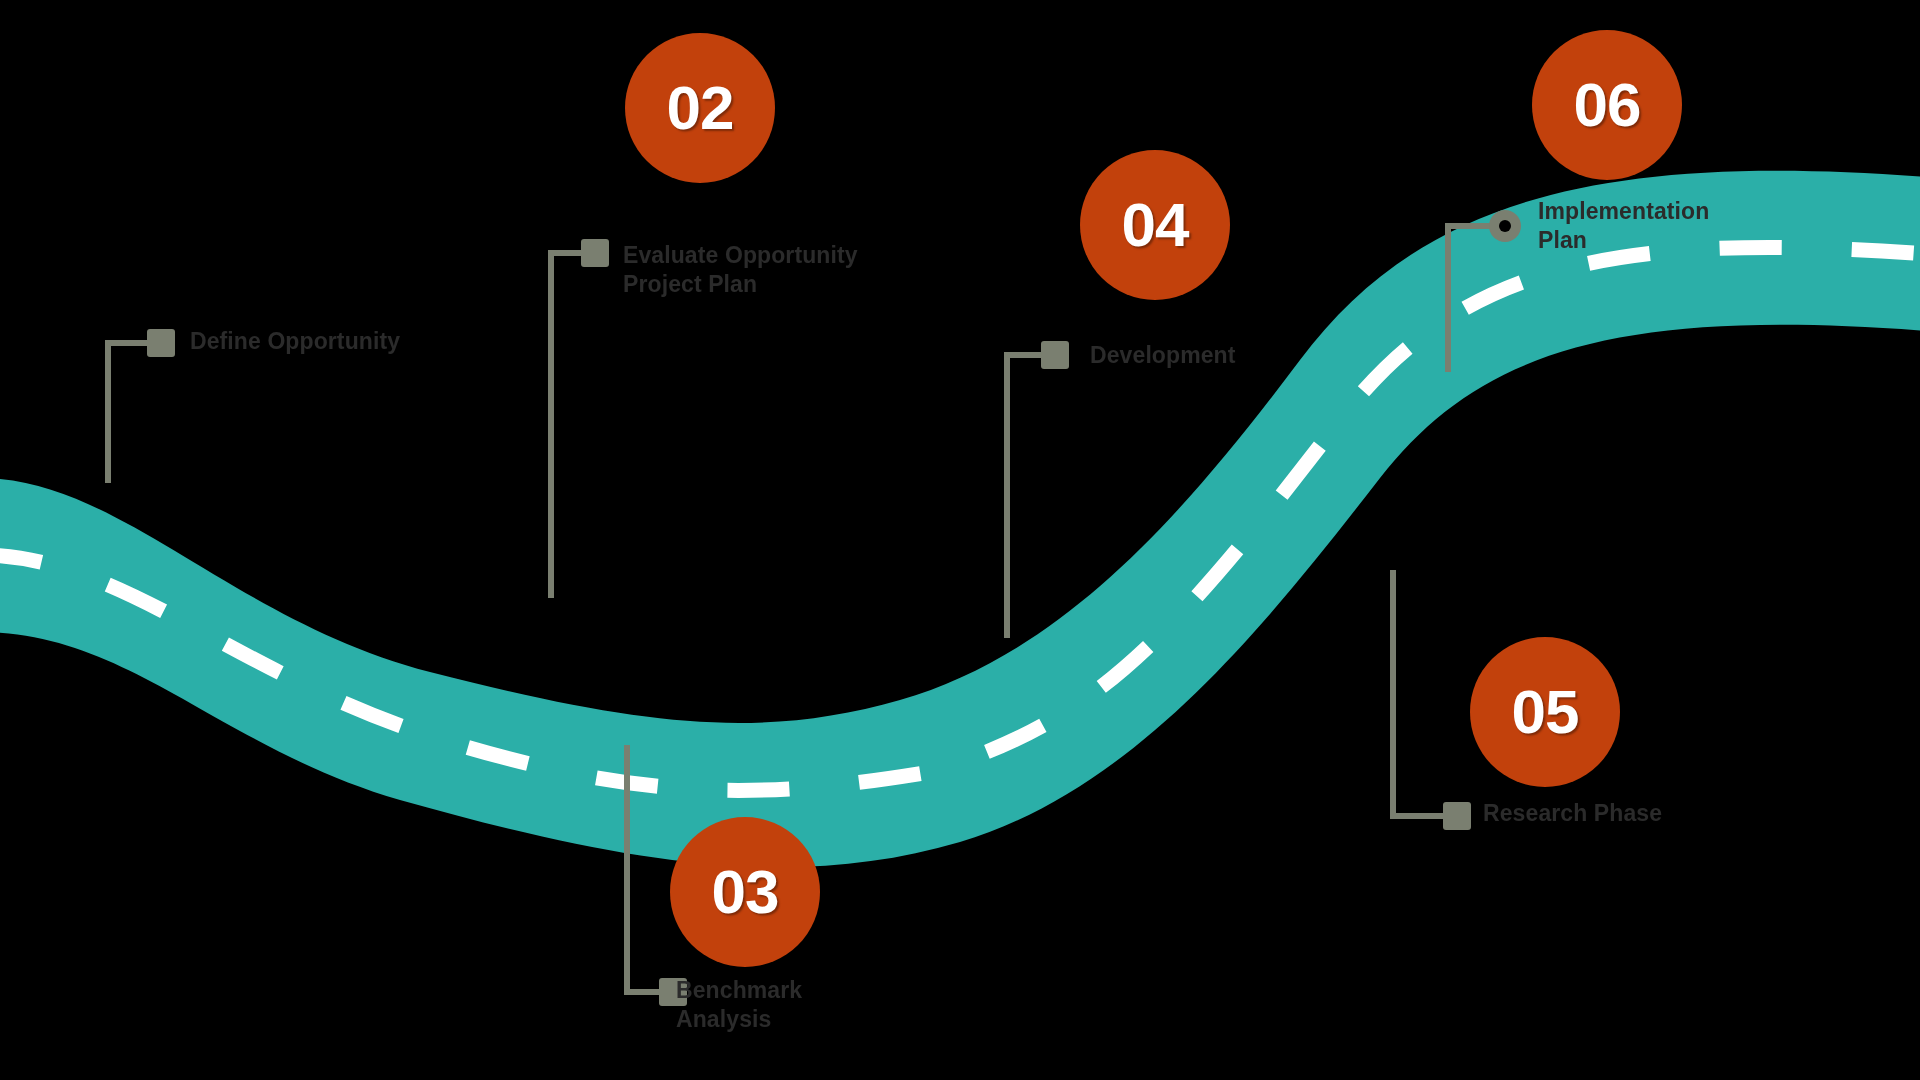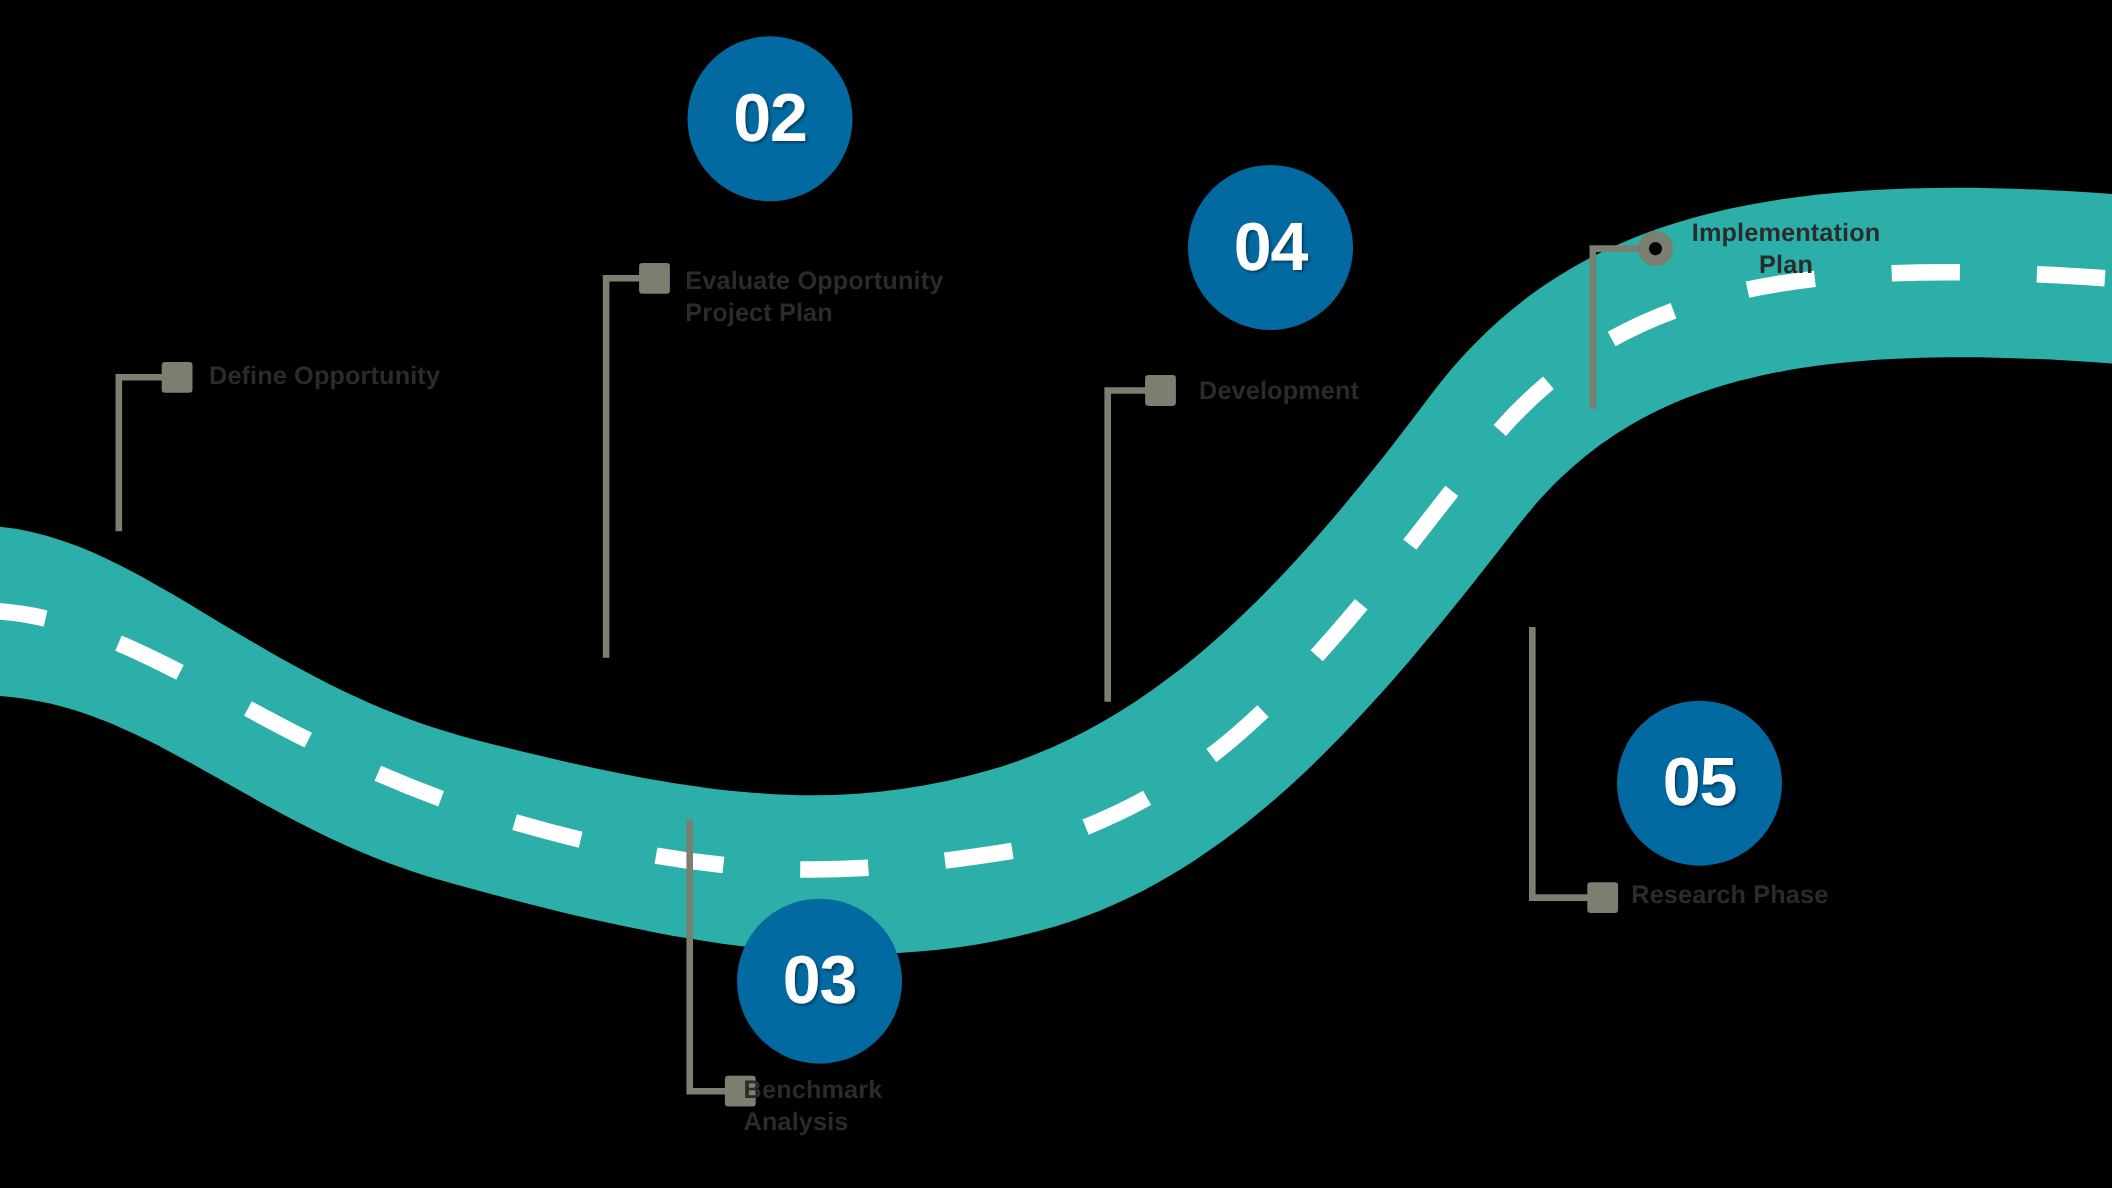--- a/index.html
+++ b/index.html
@@ -23,21 +23,21 @@
     width: 1920px; height: 1080px;
     display: block;
   }
   #road-svg { z-index: 1; }
   #connector-svg { z-index: 2; }
 
   .step-circle {
     position: absolute;
     width: 150px; height: 150px;
     border-radius: 50%;
-    background: #0369a1;
+    background: #c2410c;
     display: flex;
     align-items: center;
     justify-content: center;
     z-index: 5;
   }
   .step-circle .num {
     font-family: "Liberation Sans", sans-serif;
     font-weight: bold;
     font-size: 62px;
     line-height: 1;
@@ -66,21 +66,21 @@
   #circle-04 { left: 1080px; top: 150px; }
   #circle-05 { left: 1470px; top: 637px; }
   #circle-06 { left: 1532px; top: 30px;  }
 
   
   #label-01 { left: 190px;  top: 327px; }
   #label-02 { left: 623px;  top: 241px; }
   #label-03 { left: 676px;  top: 976px; }
   #label-04 { left: 1090px; top: 341px; }
   #label-05 { left: 1483px; top: 799px; }
-  #label-06 { left: 1538px; top: 197px; text-align: center; }
+  #label-06 { left: 1538px; top: 197px; }
 </style>
 </head>
 <body>
 
 <div id="stage">
 
   <svg id="road-svg" viewBox="0 0 1920 1080" preserveAspectRatio="none">
     <defs>
       <clipPath id="roadClip">
         <path d="M -20,478
@@ -150,20 +150,23 @@
   </div>
 
   <div class="step-circle" id="circle-04">
     <span class="num">04</span>
   </div>
 
   <div class="step-circle" id="circle-05">
     <span class="num">05</span>
   </div>
 
+  <div class="step-circle" id="circle-06">
+    <span class="num">06</span>
+  </div>
 
   <div class="step-label" id="label-01">Define Opportunity</div>
 
   <div class="step-label" id="label-02">Evaluate Opportunity
 Project Plan</div>
 
   <div class="step-label" id="label-03">Benchmark
 Analysis</div>
 
   <div class="step-label" id="label-04">Development</div>

